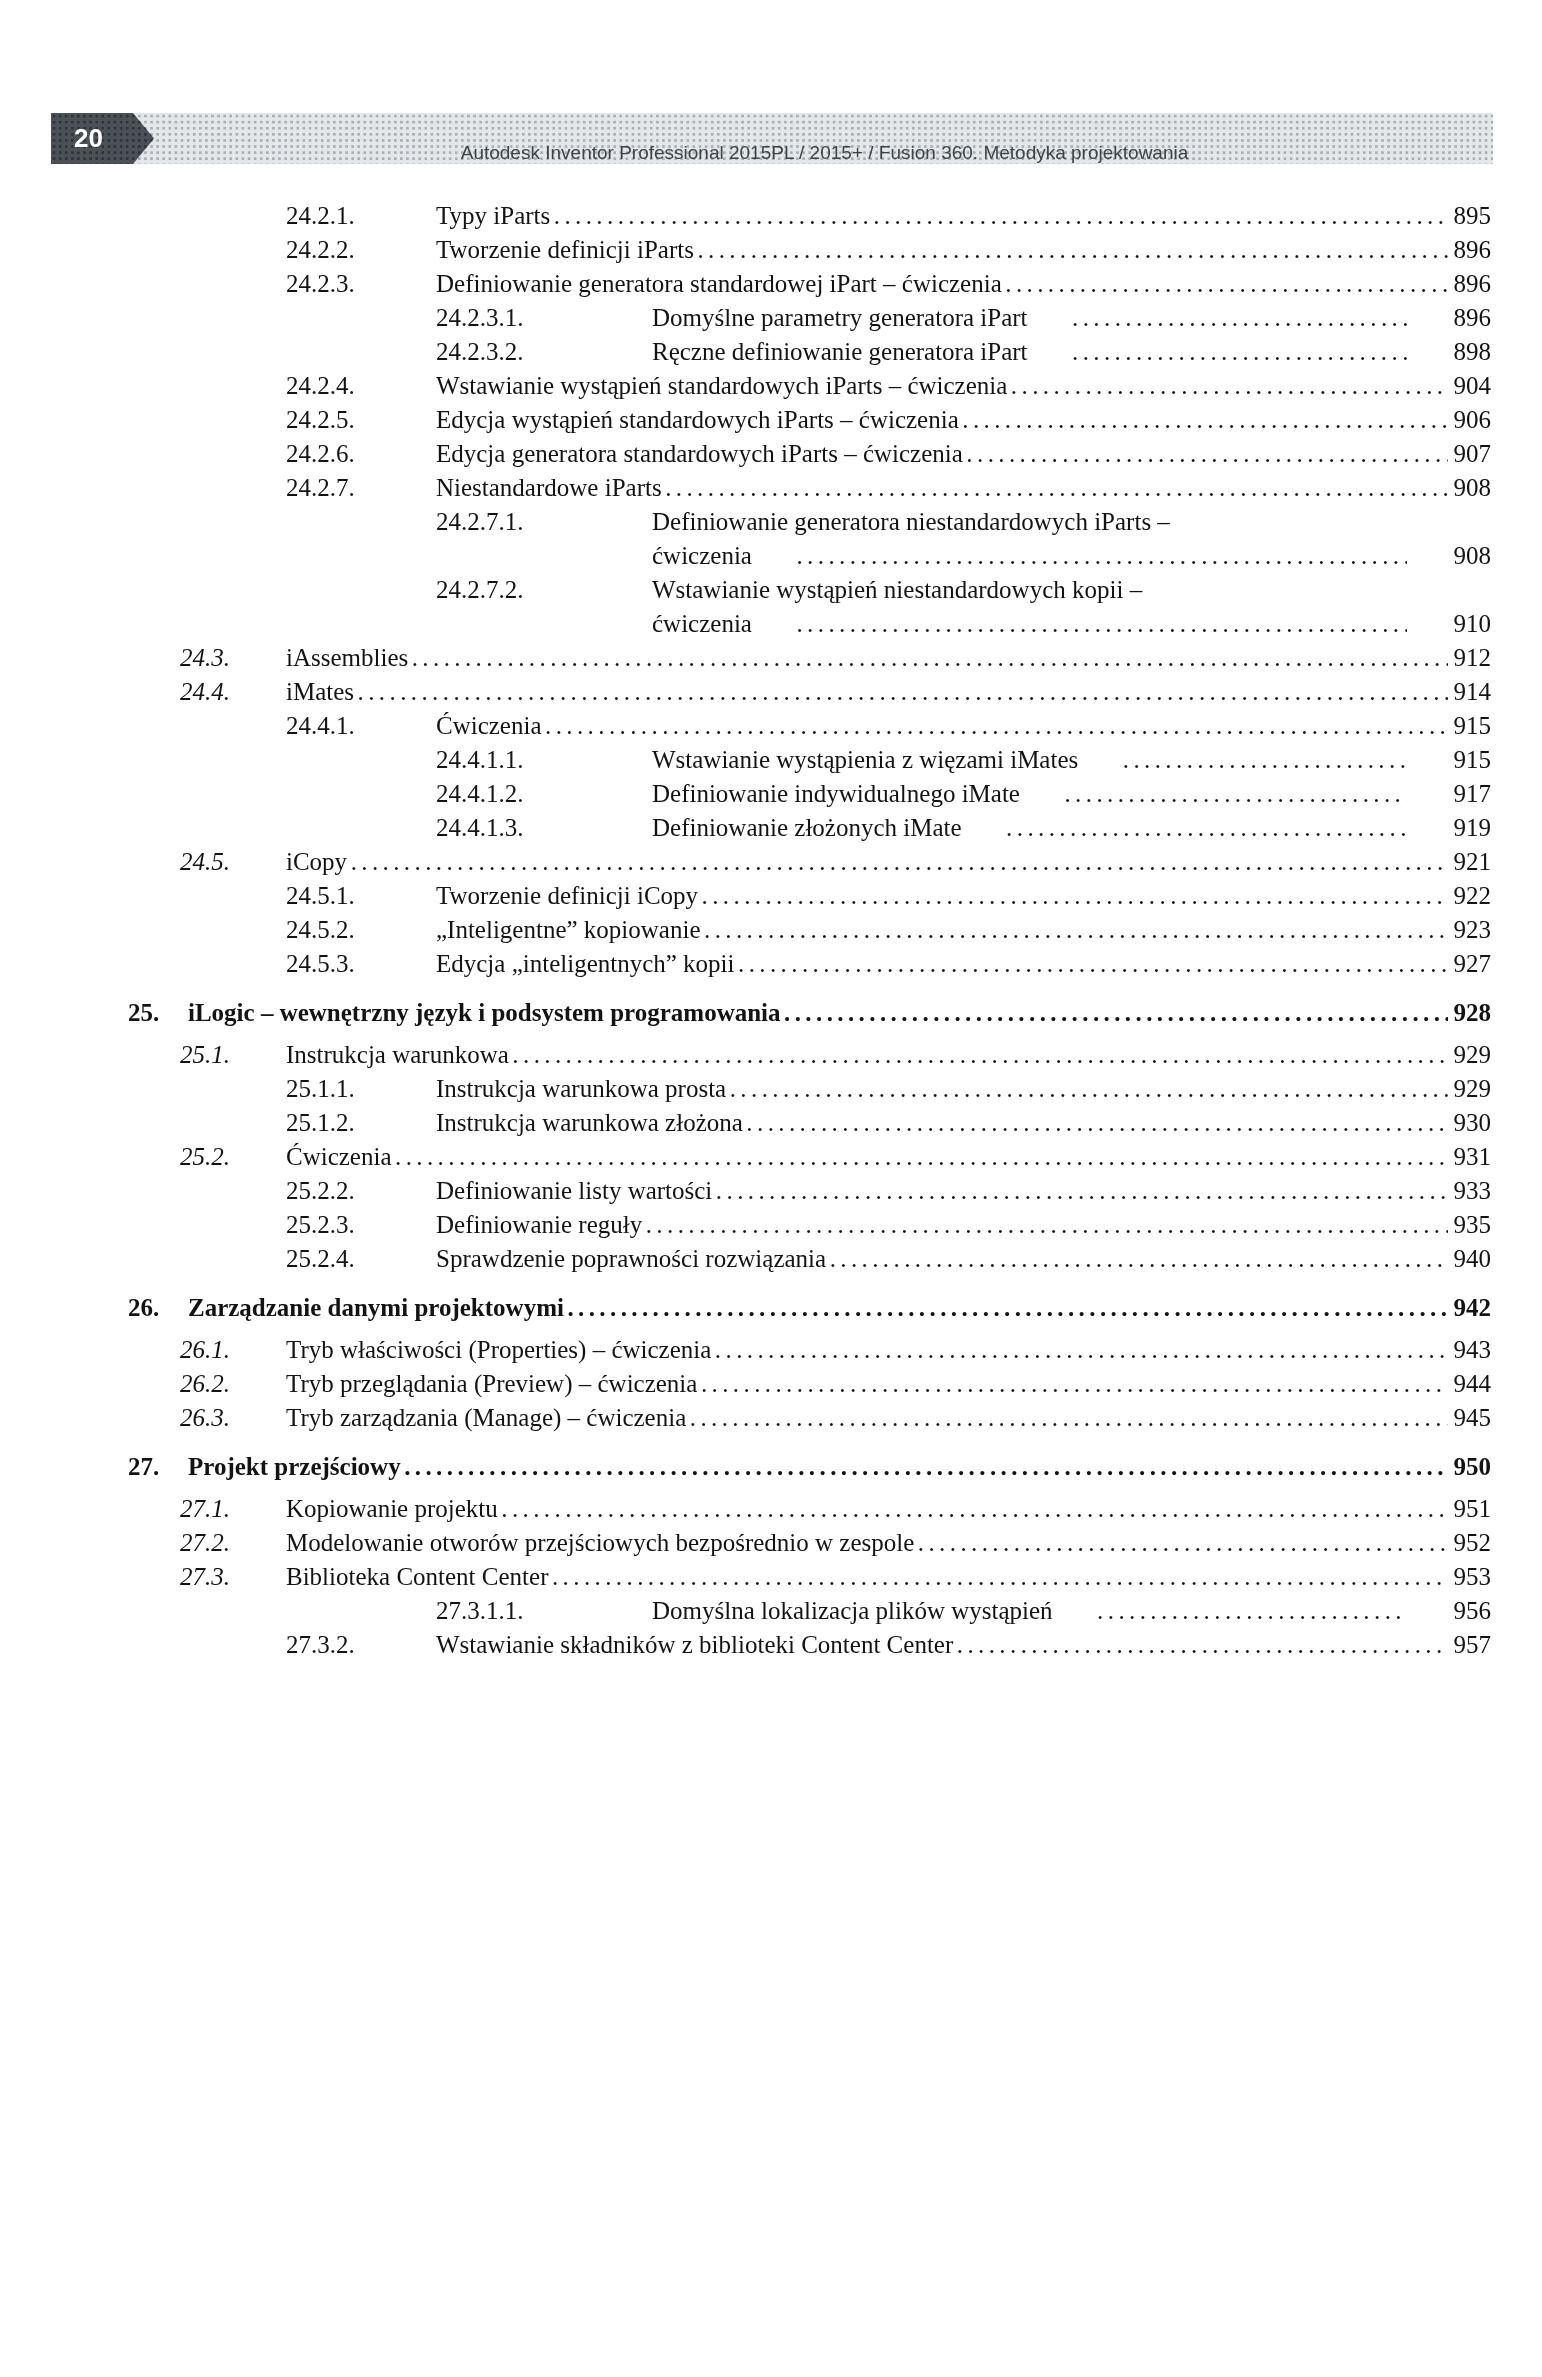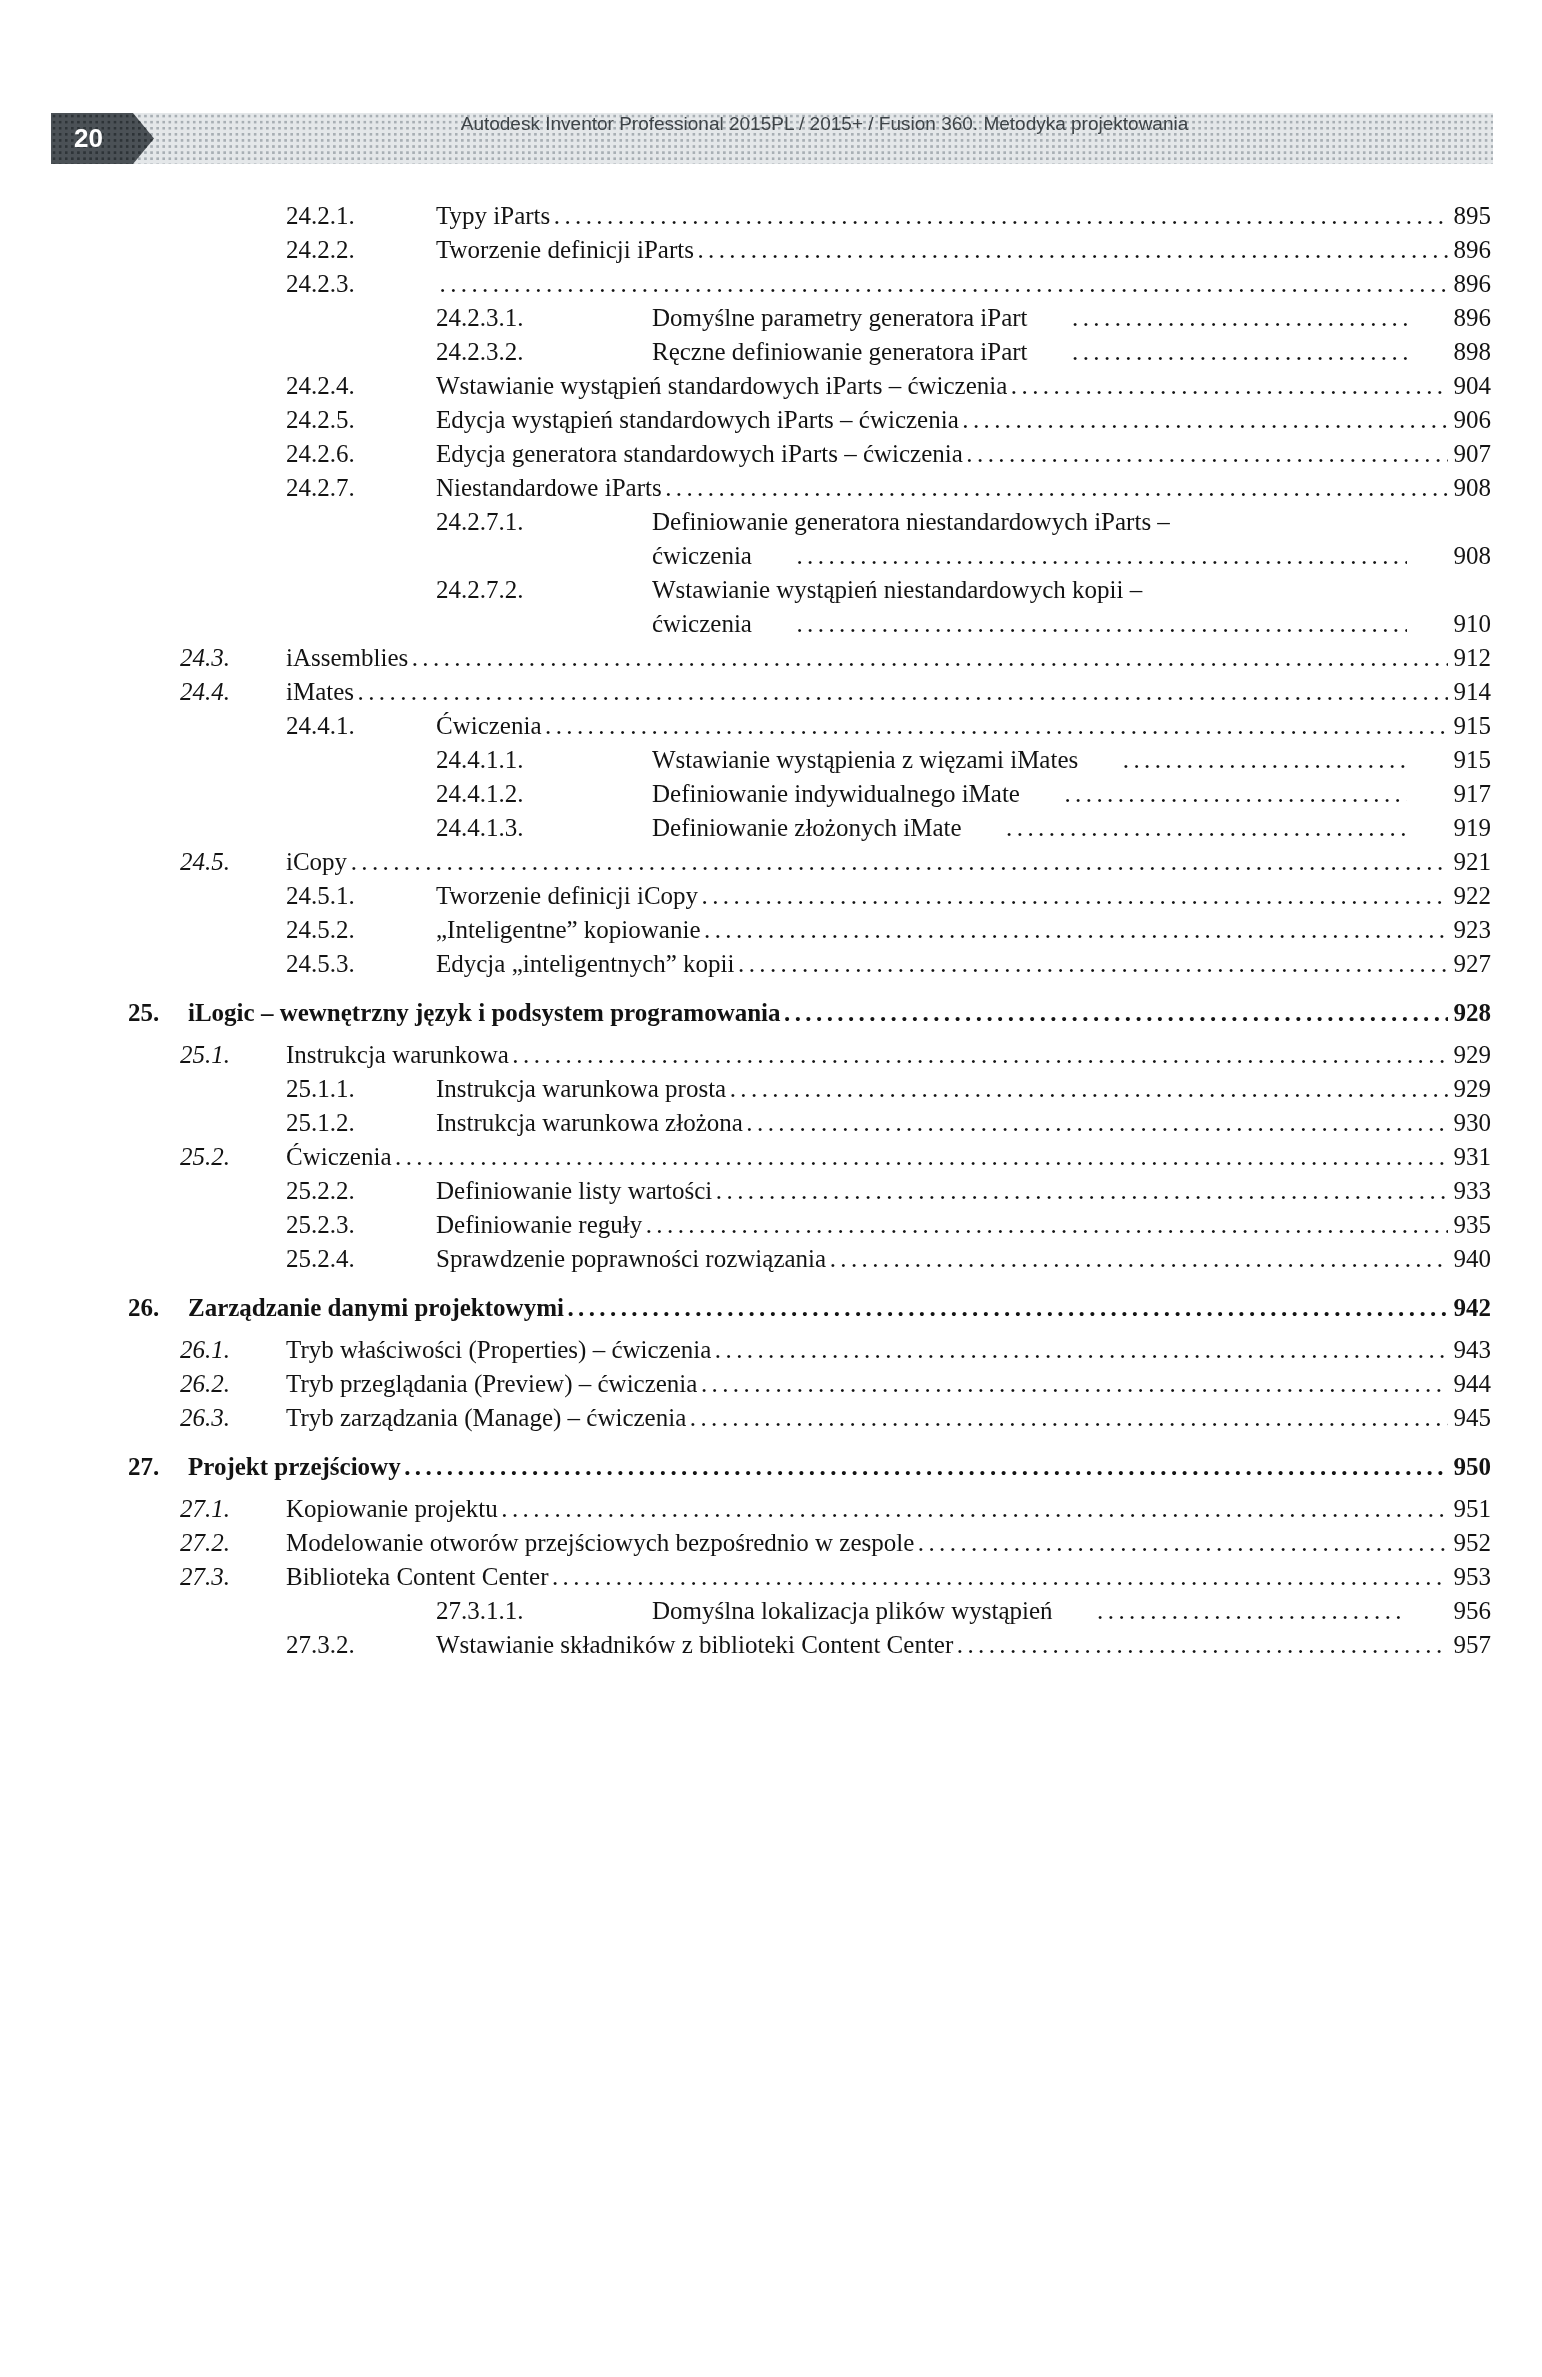--- a/index.html
+++ b/index.html
@@ -16,21 +16,21 @@
   .header {
     position: absolute;
     left: 51px;
     top: 113px;
     width: 1442px;
     height: 51px;
     background-color: #e4e7e9;
     background-image: radial-gradient(circle, #a8afb4 1.4px, rgba(0,0,0,0) 1.6px);
     background-size: 6.1px 6.1px;
     display: flex;
-    align-items: flex-start;
+    align-items: flex-end;
   }
   .page-tab {
     position: absolute;
     left: 0; top: 0;
     height: 100%;
     width: 103px;
     background-color: #4b5156;
     background-image: radial-gradient(circle, #2d3337 1.4px, rgba(0,0,0,0) 1.6px);
     background-size: 6.1px 6.1px;
     clip-path: polygon(0 0, calc(100% - 21px) 0, 100% 50%, calc(100% - 21px) 100%, 0 100%);
@@ -108,20 +108,21 @@
       <span class="page">895</span>
     </div>
     <div class="toc-row level-3">
       <span class="num">24.2.2.</span>
       <span class="txt">Tworzenie definicji iParts</span>
       <span class="leader"></span>
       <span class="page">896</span>
     </div>
     <div class="toc-row level-3">
       <span class="num">24.2.3.</span>
+      <span class="txt">Definiowanie generatora standardowej iPart – ćwiczenia</span>
       <span class="leader"></span>
       <span class="page">896</span>
     </div>
     <div class="toc-row level-4">
       <span class="num">24.2.3.1.</span>
       <span class="txt">Domyślne parametry generatora iPart</span>
       <span class="leader"></span>
       <span class="page">896</span>
     </div>
     <div class="toc-row level-4">

